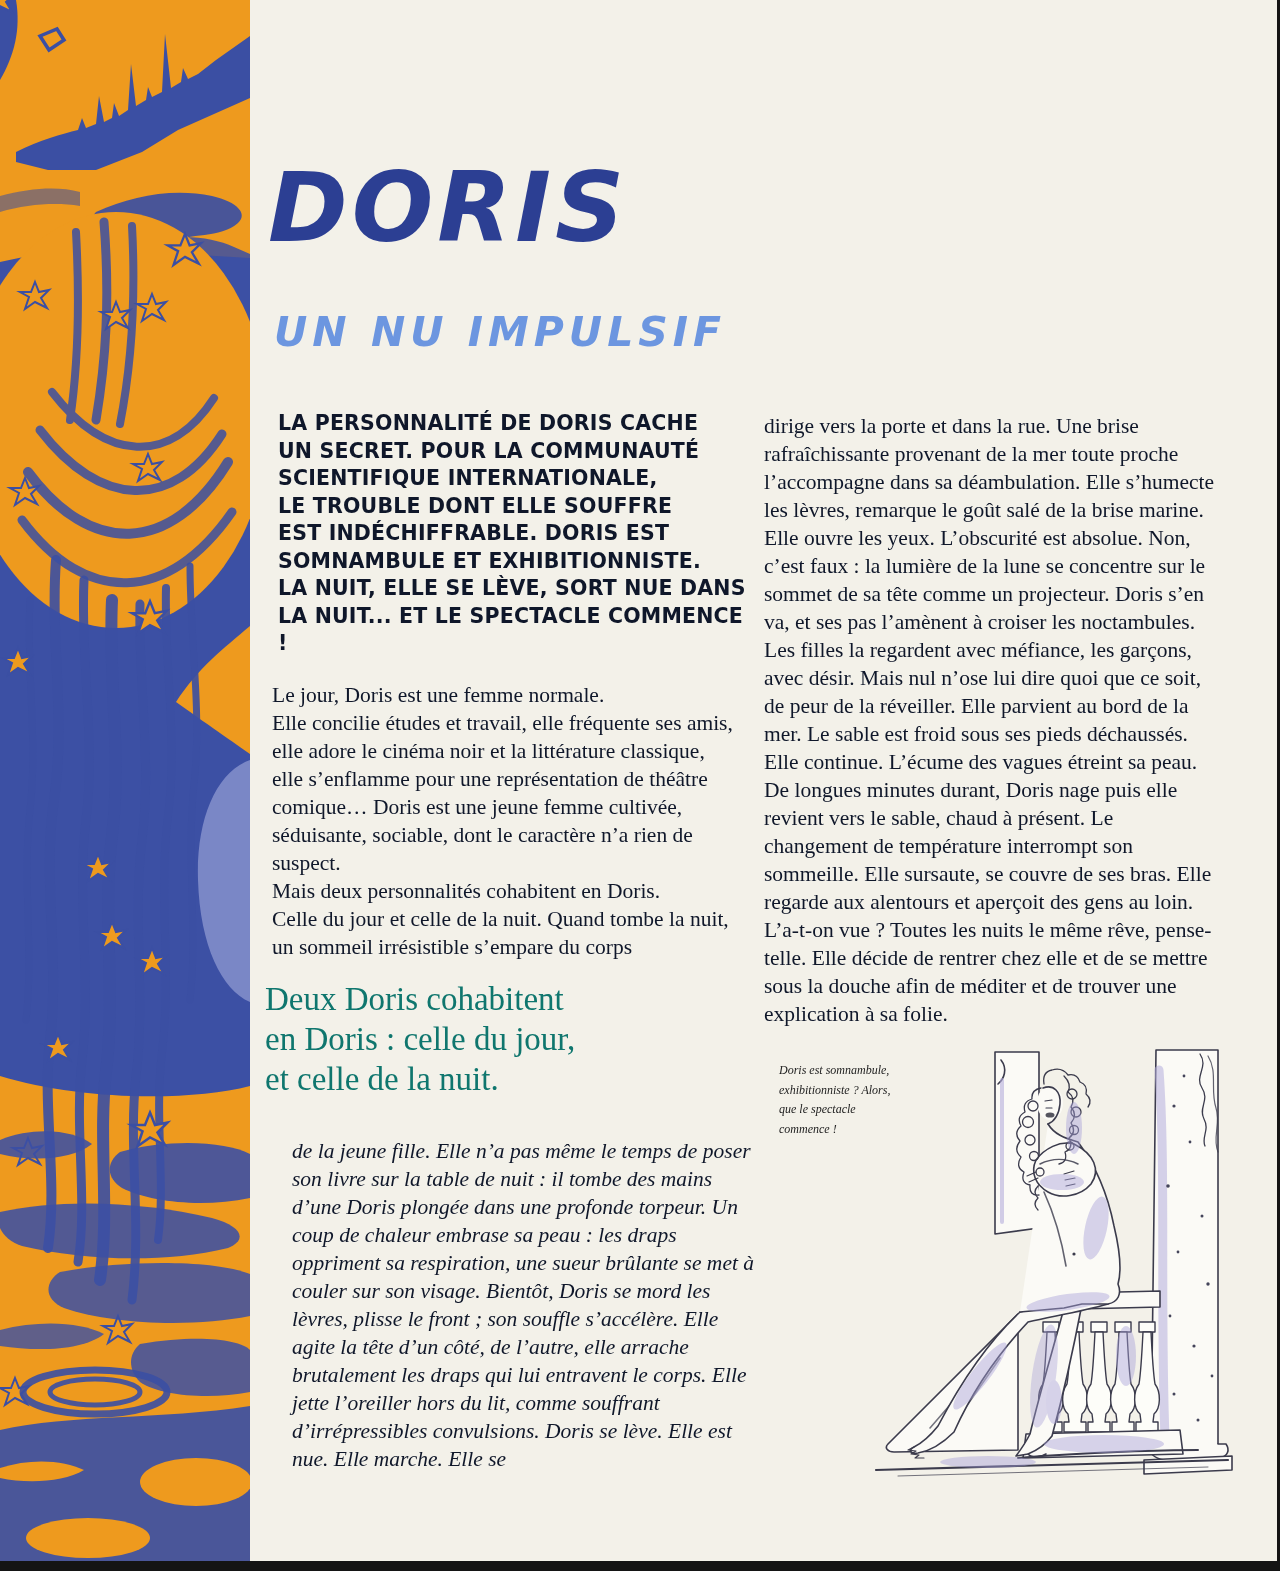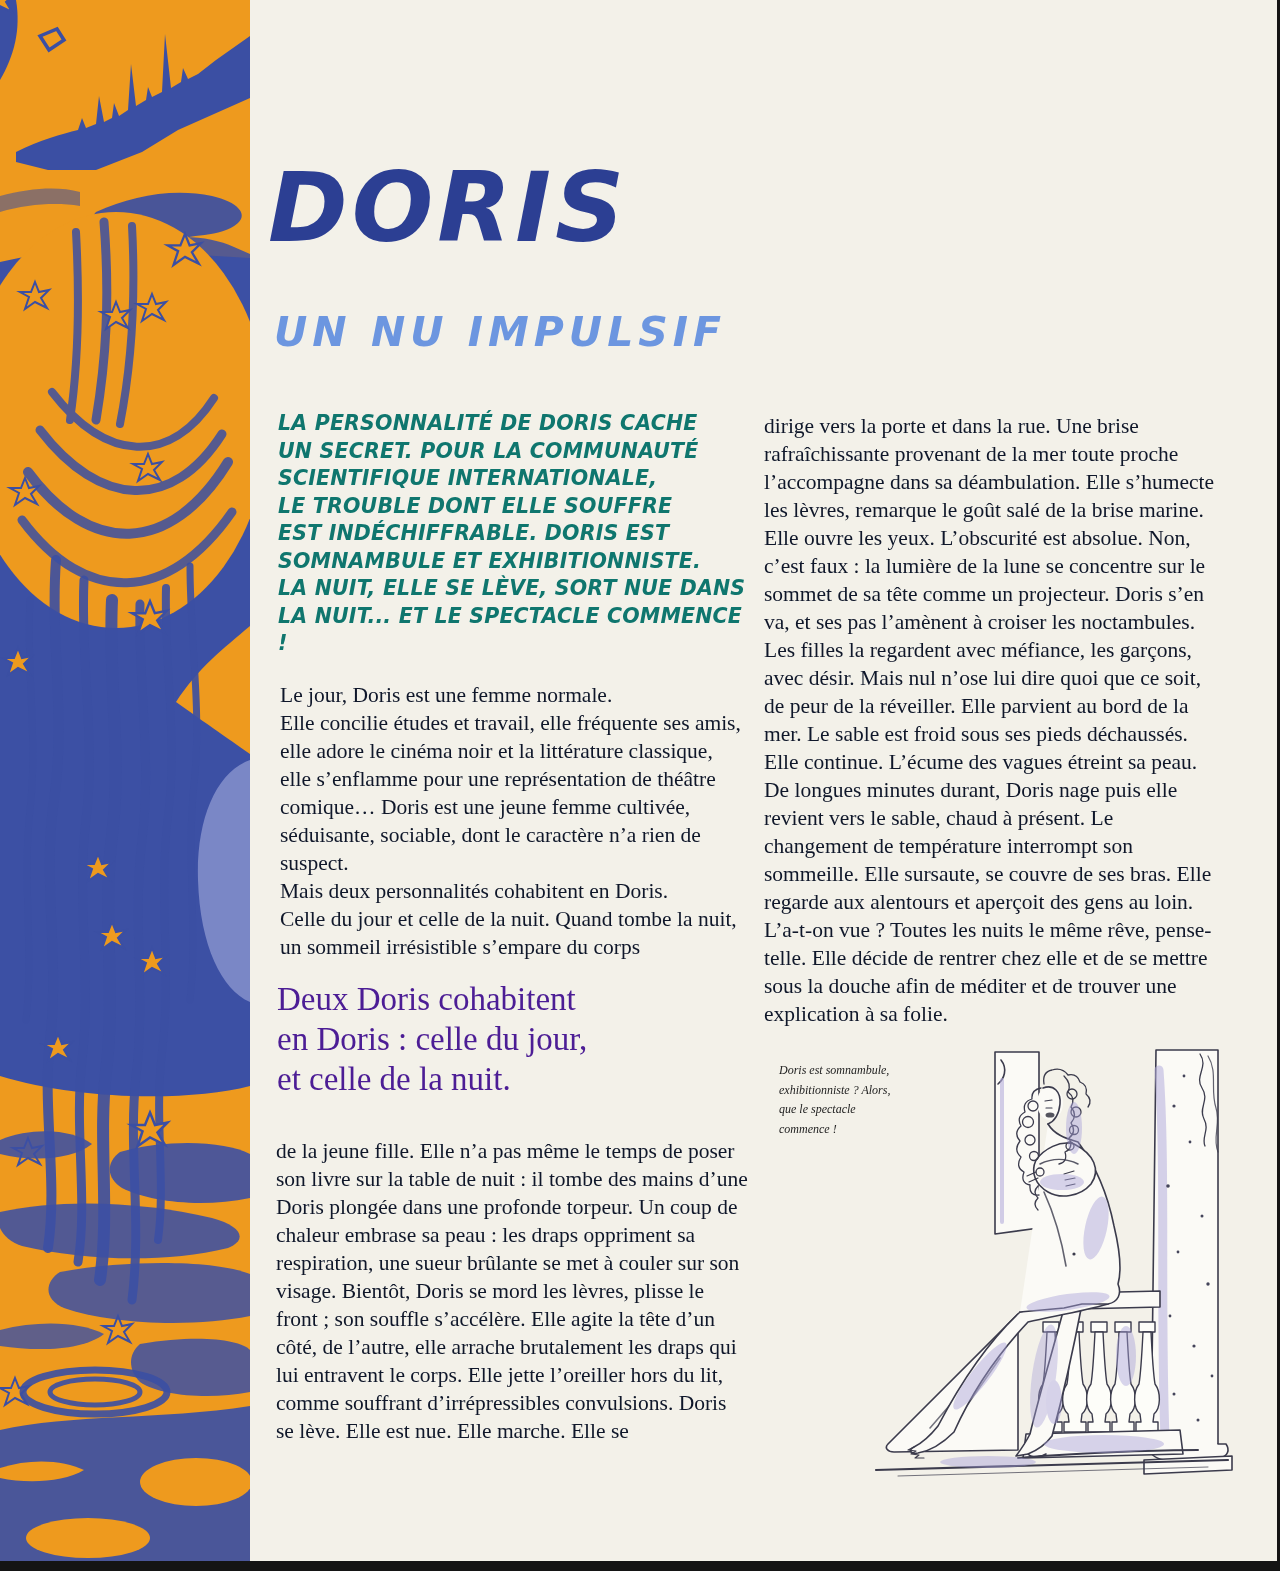--- a/index.html
+++ b/index.html
@@ -31,38 +31,38 @@
     font-family:"DejaVu Sans", sans-serif;
     font-style:italic;font-weight:bold;
     font-size:41px;line-height:1;letter-spacing:5px;
     color:#6c96e0;
     margin-top:26px;
   }
   
   #intro{
     position:absolute;left:278px;top:410px;width:480px;
     font-family:"DejaVu Sans", sans-serif;
-    font-style:italic;font-weight:bold;
+    font-weight:bold;
     font-size:20.5px;line-height:27.5px;letter-spacing:.2px;
-    color:#0f766e;
+    color:#0f172a;
     white-space:pre-line;
   }
   
   .body-text{
     font-size:21.5px;line-height:28px;
     color:#0f172a;
   }
-  #left-para-1{position:absolute;left:280px;top:681px;width:468px;white-space:pre-line;}
-  #left-para-2{position:absolute;left:276px;top:1137px;width:472px;}
+  #left-para-1{position:absolute;left:272px;top:681px;width:468px;white-space:pre-line;}
+  #left-para-2{position:absolute;left:292px;top:1137px;width:472px;font-style:italic;}
   #right-para{position:absolute;left:764px;top:412px;width:455px;}
   
   #pull-quote{
-    position:absolute;left:277px;top:979px;width:490px;
+    position:absolute;left:265px;top:979px;width:490px;
     font-size:33px;line-height:40px;
-    color:#4c1d95;
+    color:#0f766e;
     white-space:pre-line;
   }
   
   #caption{
     position:absolute;left:779px;top:1061px;width:185px;
     font-style:italic;font-weight:normal;
     font-size:12px;line-height:19.5px;
     color:#222;
     white-space:pre-line;
   }

